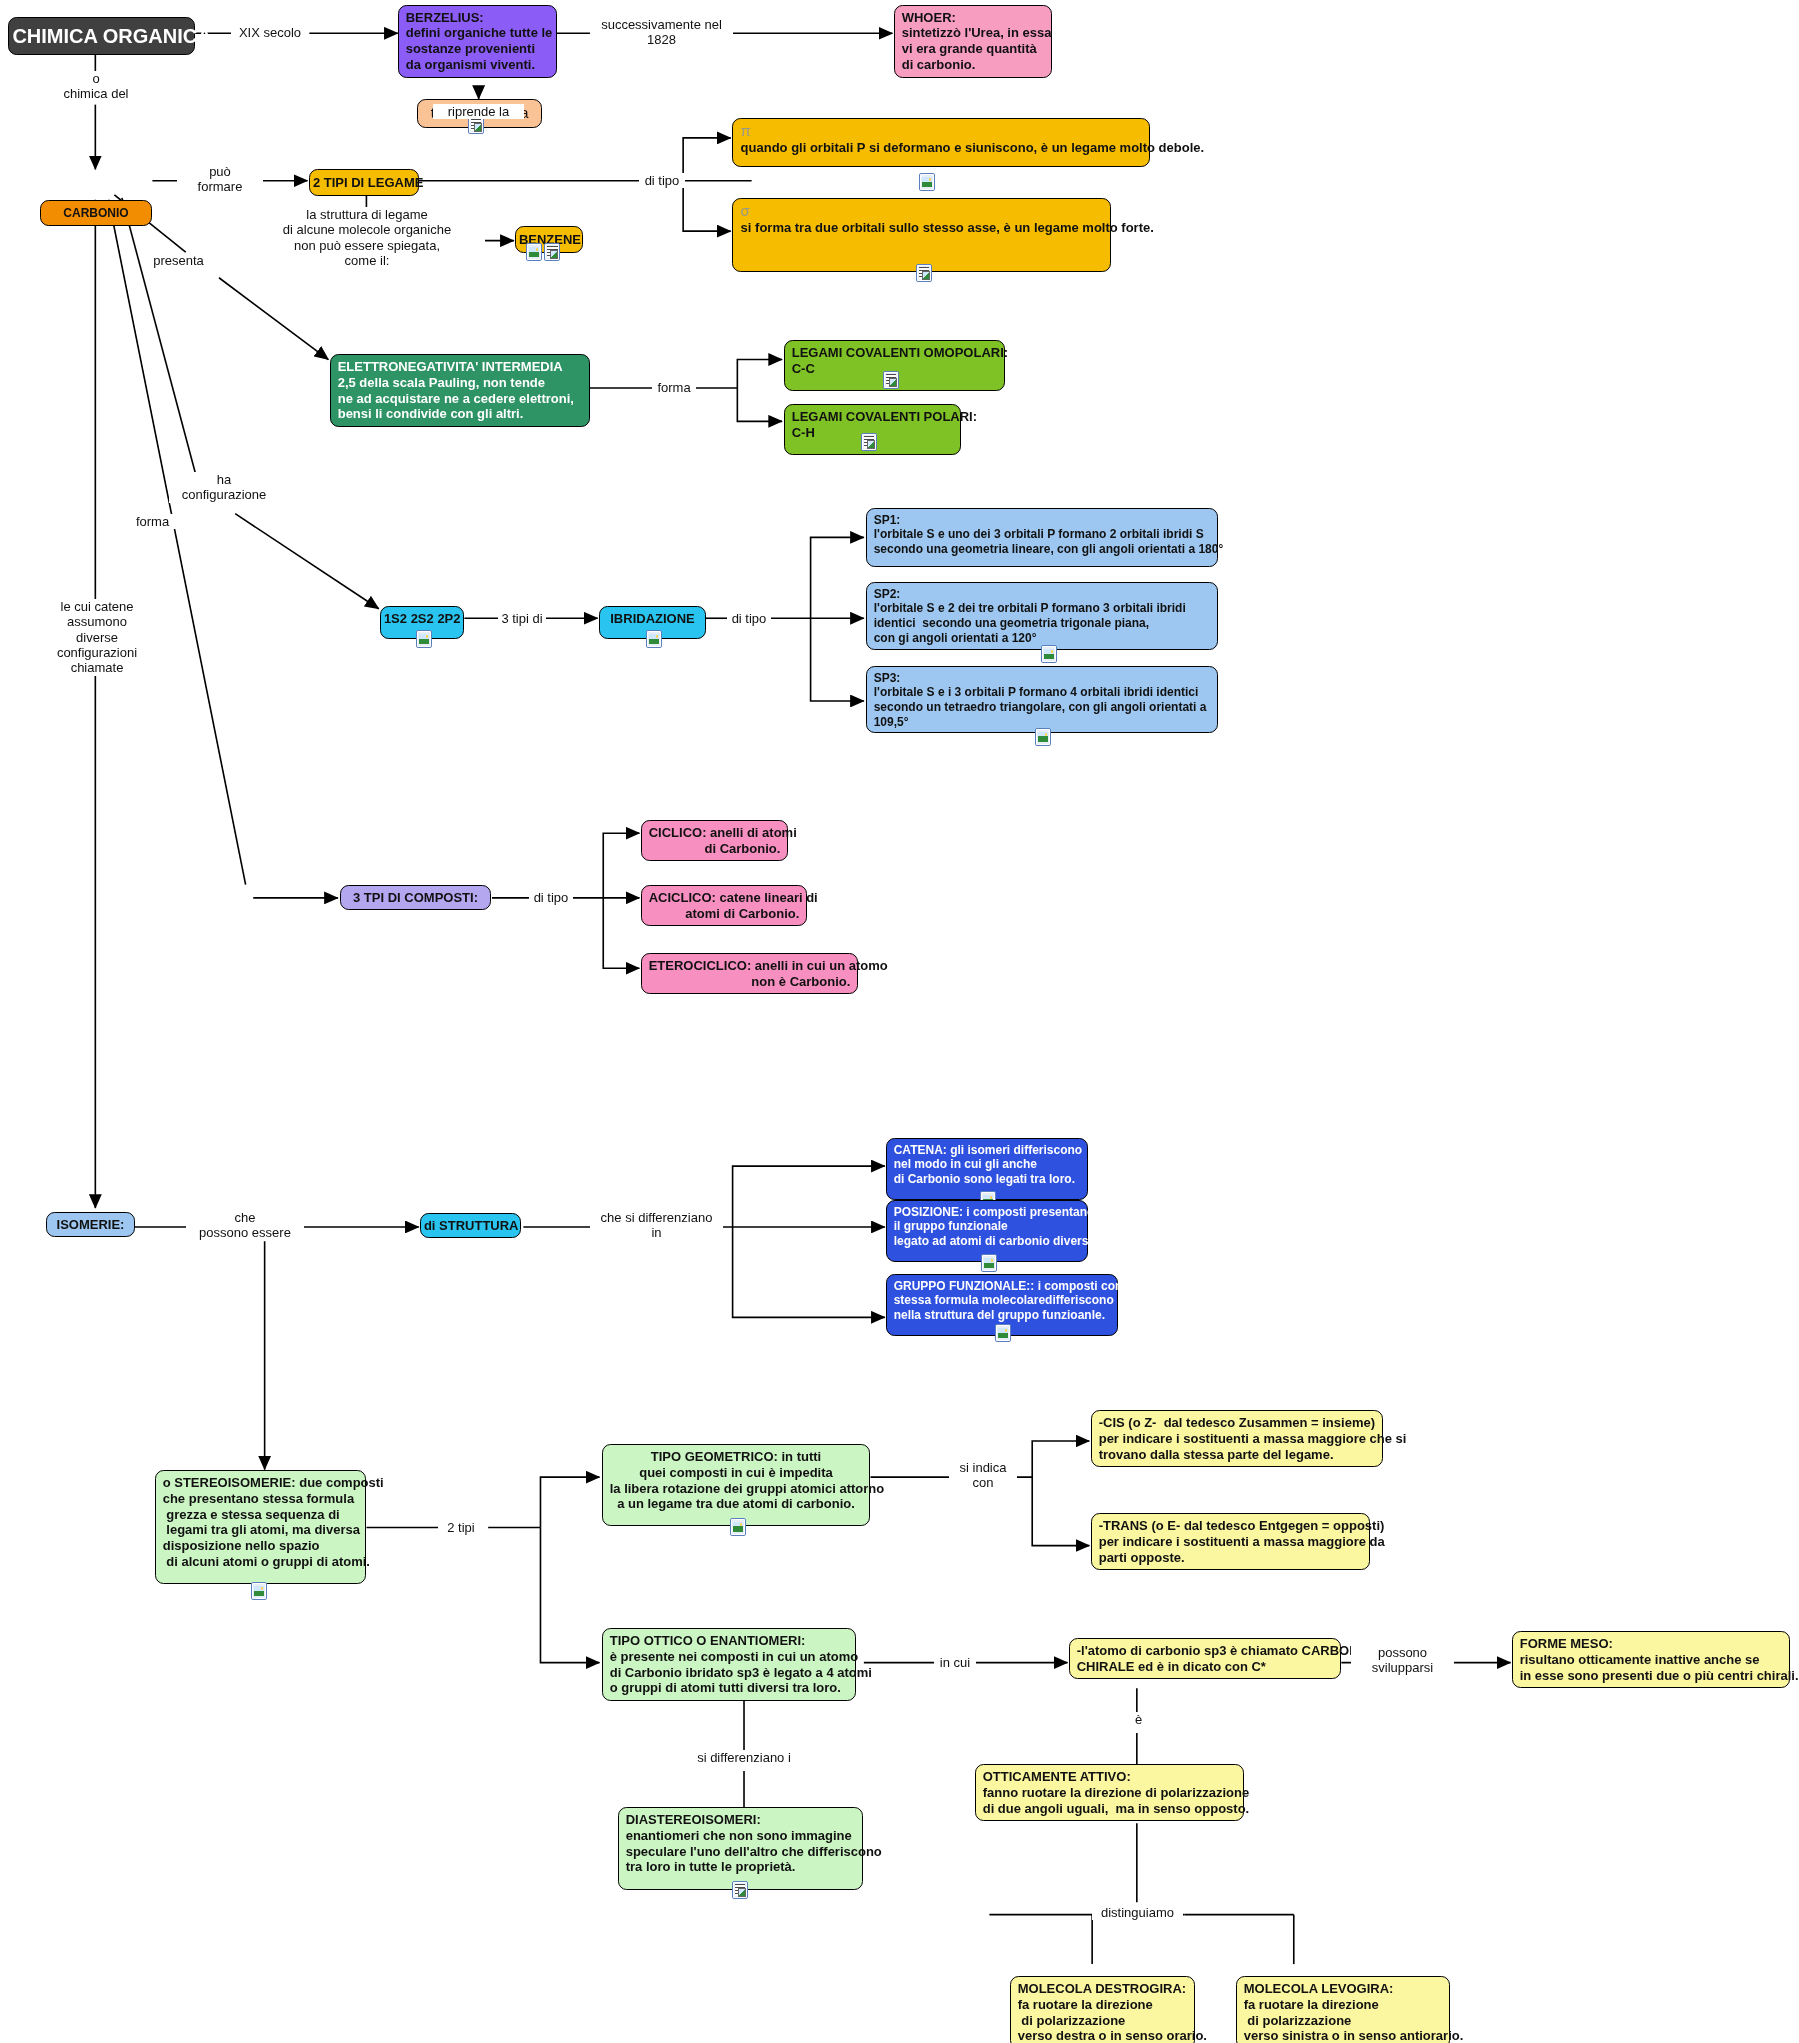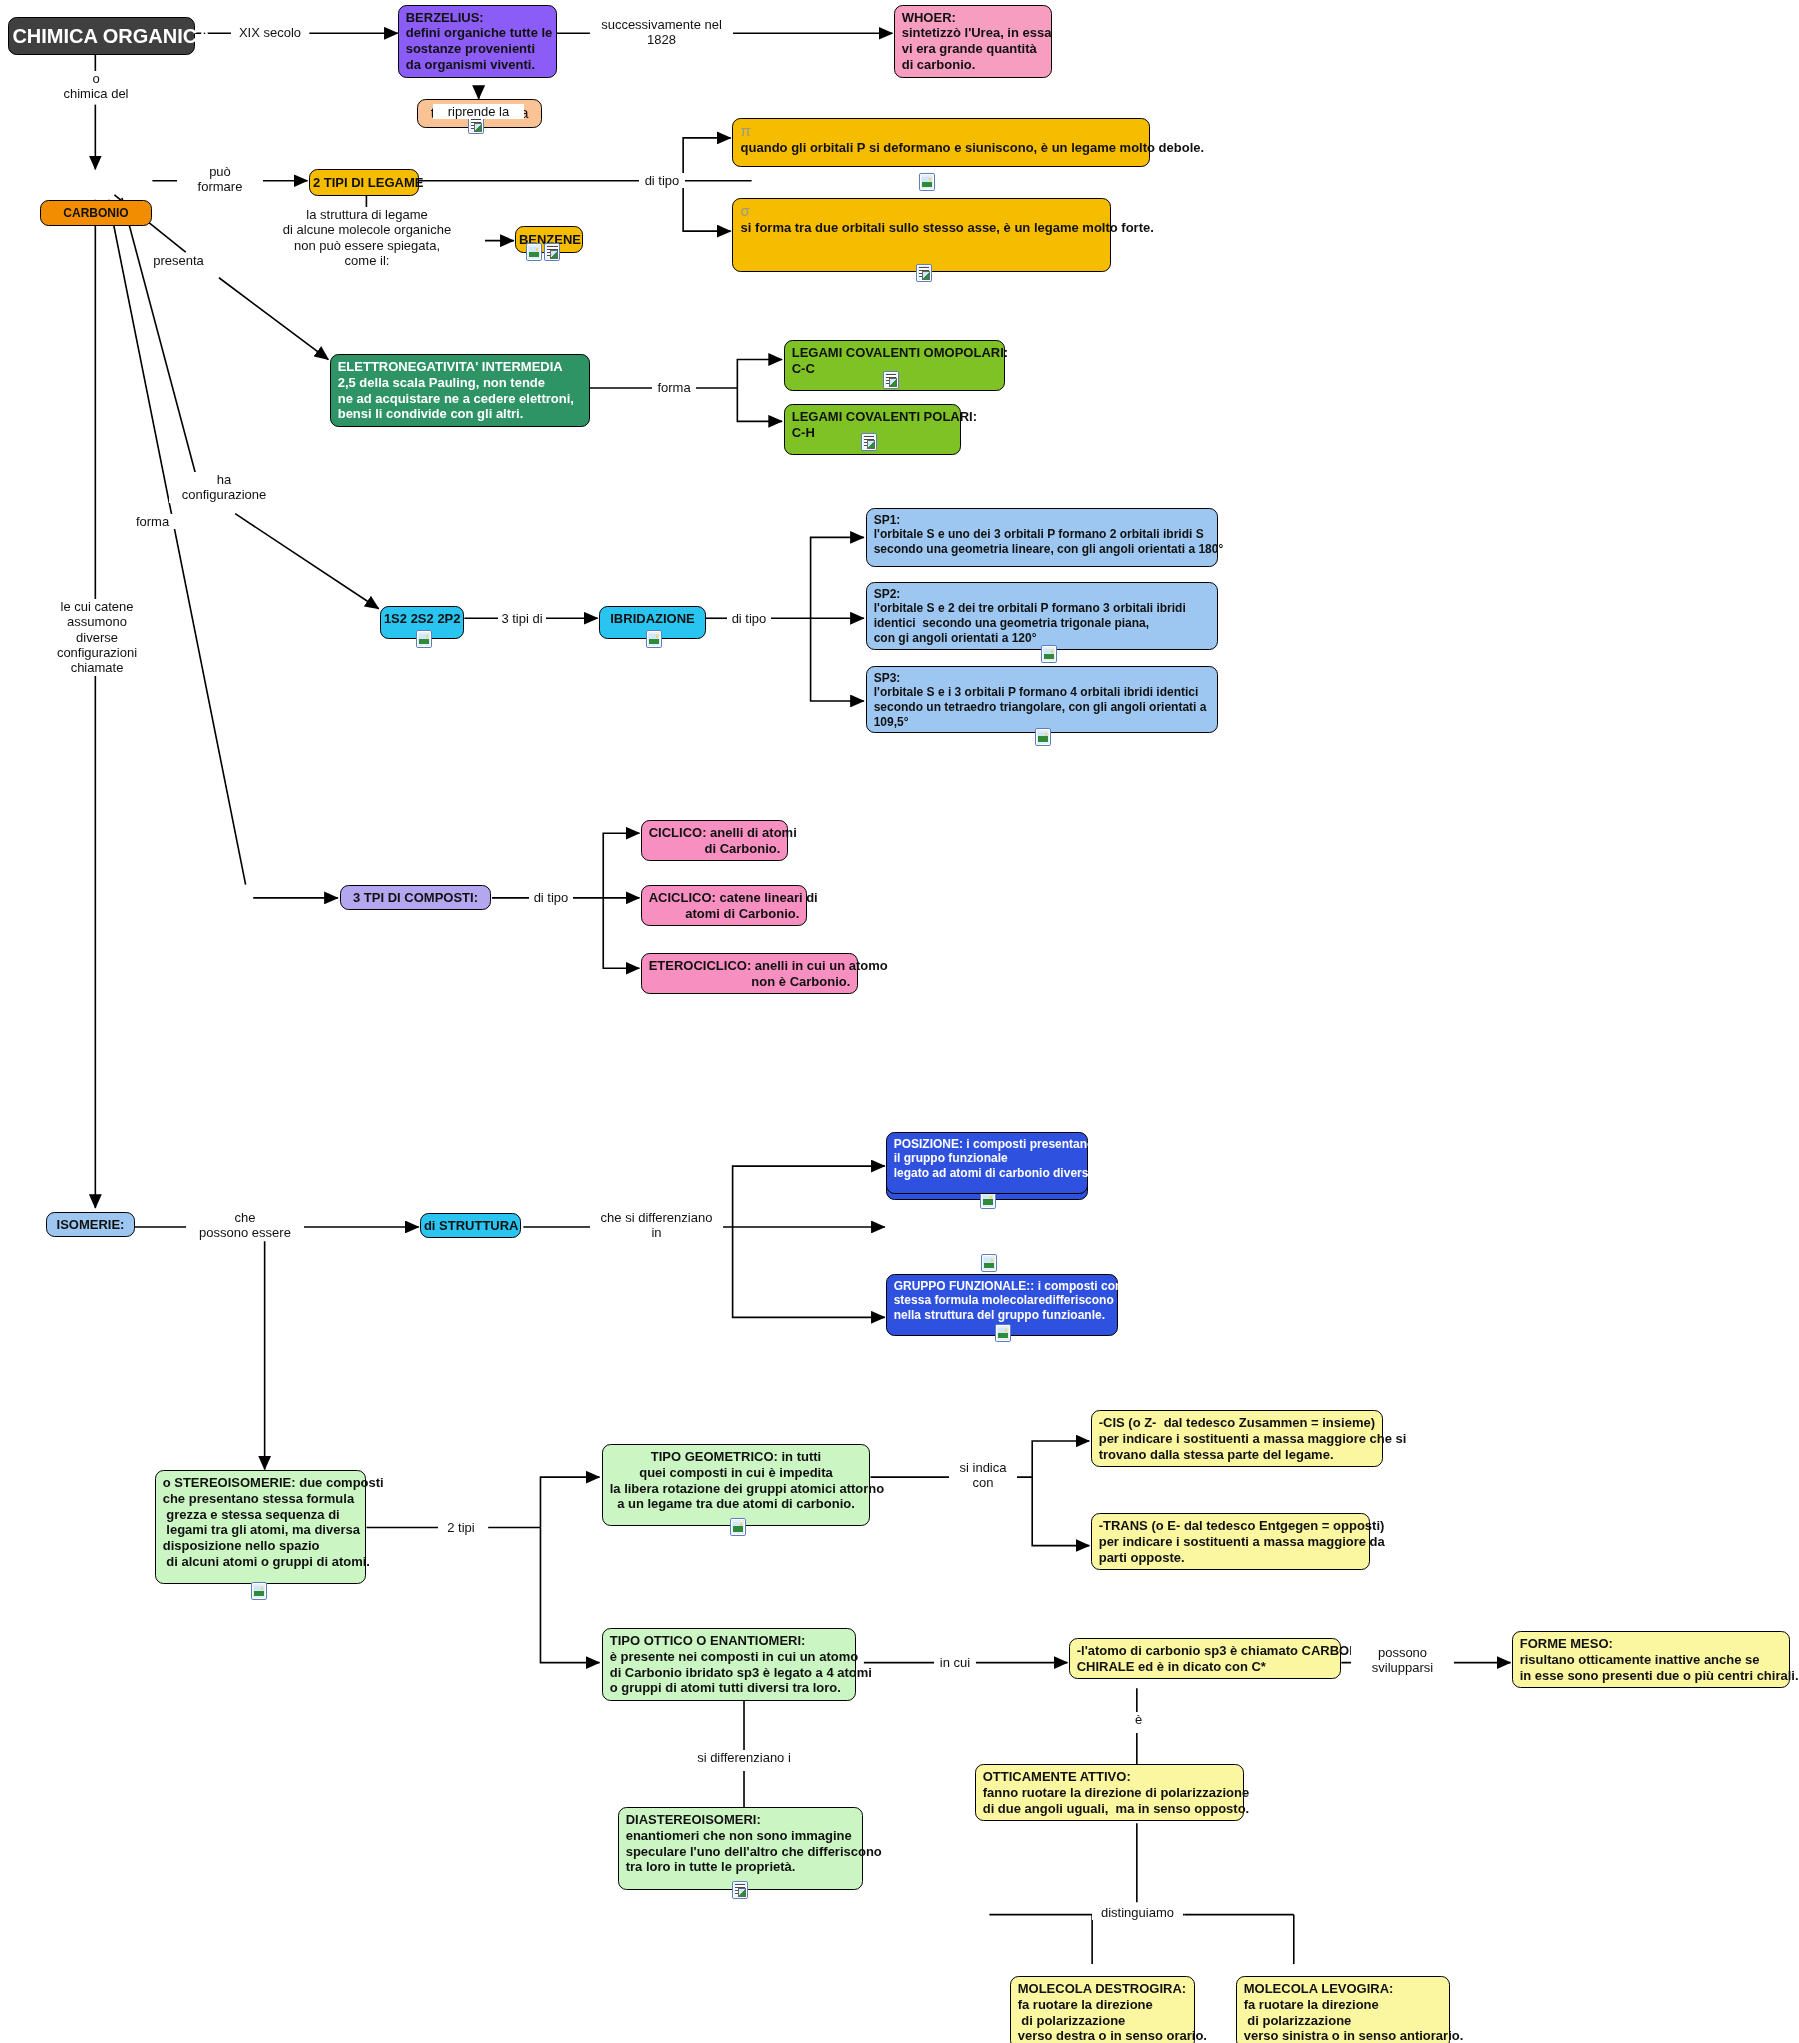--- a/index.html
+++ b/index.html
@@ -289,21 +289,21 @@
 
   <div class="node t-small" style="left:886px;top:1138px;width:202px;background:#2f51e0;color:#fff;padding-bottom:12.4px;">
     <span class="ln">CATENA: gli isomeri differiscono</span>
     <span class="ln">nel modo in cui gli anche</span>
     <span class="ln">di Carbonio sono legati tra loro.</span>
   </div>
   <div class="icons" style="left:980px;top:1191px;">
     <span class="ico img"></span>
   </div>
 
-  <div class="node t-small" style="left:886px;top:1132px;width:202px;background:#2f51e0;color:#fff;padding-bottom:12.4px;">
+  <div class="node t-small" style="left:886px;top:1200px;width:202px;background:#2f51e0;color:#fff;padding-bottom:12.4px;border-radius:9px;">
     <span class="ln">POSIZIONE: i composti presentano</span>
     <span class="ln">il gruppo funzionale</span>
     <span class="ln">legato ad atomi di carbonio diversi</span>
   </div>
   <div class="icons" style="left:981px;top:1254px;">
     <span class="ico img"></span>
   </div>
 
   <div class="node t-small" style="left:886px;top:1274px;width:232px;background:#2f51e0;color:#fff;padding-bottom:12.4px;">
     <span class="ln">GRUPPO FUNZIONALE:: i composti con la</span>

